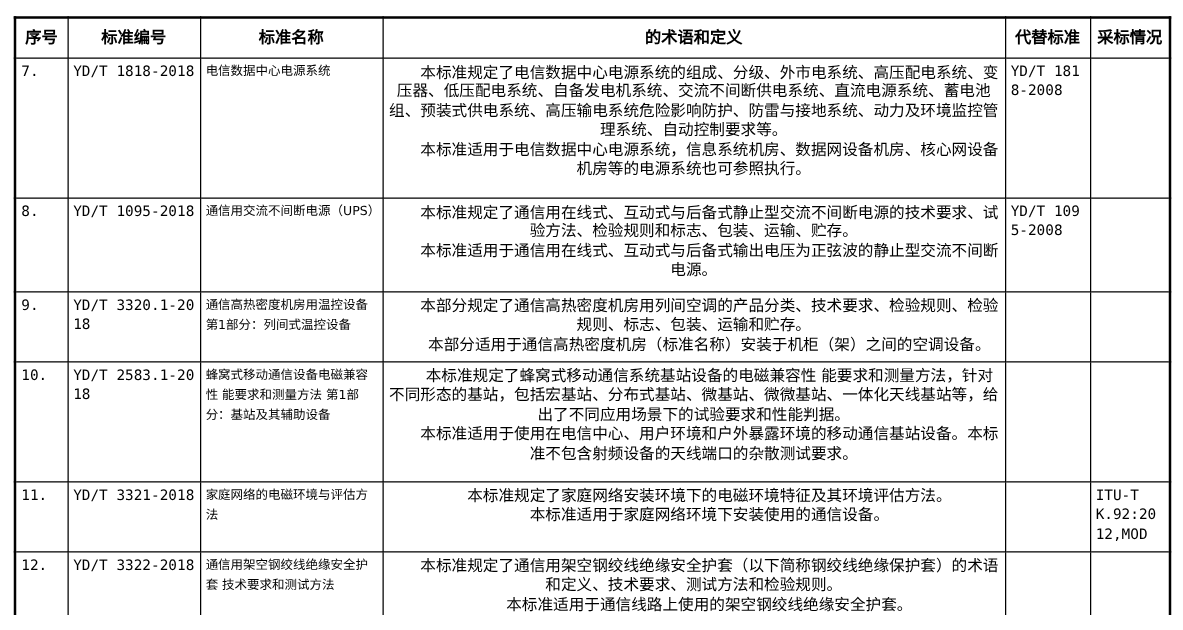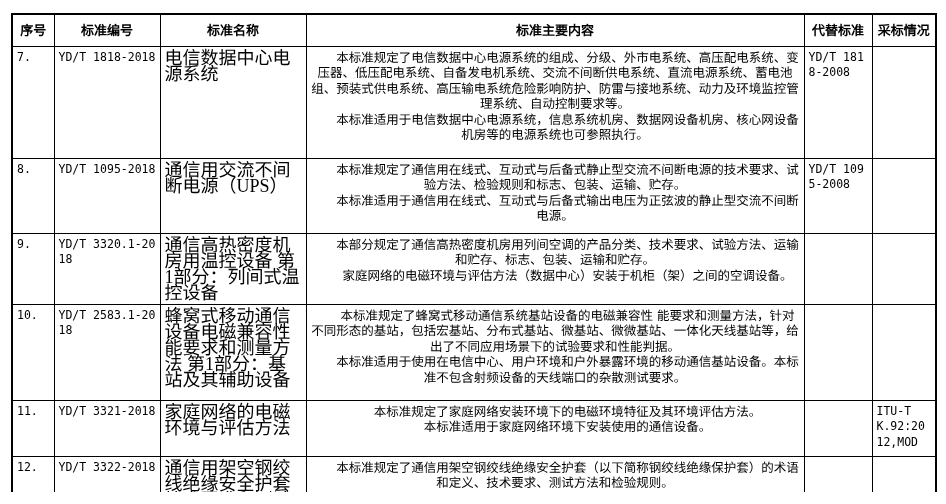--- a/index.html
+++ b/index.html
@@ -54,23 +54,22 @@
   tr.row-5 { height: 57px; }
 
   td.cell-mono {
     font-family: "DejaVu Sans Mono", monospace;
     font-size: 11.5px;
     line-height: 15.5px;
     word-break: break-all;
     white-space: normal;
   }
   td.cell-name {
-    font-size: 18px;
+    font-size: 10px;
     line-height: 16px;
-    font-family: Liberation Serif, serif;
   }
   td.cell-content {
     font-size: 12.5px;
     line-height: 15.5px;
   }
   td.cell-content p {
     margin: 0;
     text-indent: 2em;
     text-align: center;
   }
@@ -86,21 +85,21 @@
         <col class="c-name">
       <col class="c-main">
         <col class="c-repl">
         <col class="c-adopt">
     </colgroup>
     <thead>
       <tr>
         <th>序号</th>
         <th>标准编号</th>
         <th>标准名称</th>
-        <th>标准主要内容</th>
+        <th>的术语和定义</th>
         <th>代替标准</th>
         <th>采标情况</th>
       </tr>
     </thead>
     <tbody>
       <tr class="row-0">
         <td class="cell-mono">7.</td>
         <td class="cell-mono">YD/T 1818-2018</td>
         <td class="cell-name">电信数据中心电源系统</td>
         <td class="cell-content">
@@ -119,22 +118,22 @@
           <p>本标准适用于通信用在线式、互动式与后备式输出电压为正弦波的静止型交流不间断电源。</p>
         </td>
         <td class="cell-mono">YD/T 1095-2008</td>
         <td class="cell-mono"></td>
       </tr>
       <tr class="row-2">
         <td class="cell-mono">9.</td>
         <td class="cell-mono">YD/T 3320.1-2018</td>
         <td class="cell-name">通信高热密度机房用温控设备 第1部分：列间式温控设备</td>
         <td class="cell-content">
-          <p>本部分规定了通信高热密度机房用列间空调的产品分类、技术要求、试验方法、运输和贮存、标志、包装、运输和贮存。</p>
-          <p>家庭网络的电磁环境与评估方法（数据中心）安装于机柜（架）之间的空调设备。</p>
+          <p>本部分规定了通信高热密度机房用列间空调的产品分类、技术要求、检验规则、检验规则、标志、包装、运输和贮存。</p>
+          <p>本部分适用于通信高热密度机房（标准名称）安装于机柜（架）之间的空调设备。</p>
         </td>
         <td class="cell-mono"></td>
         <td class="cell-mono"></td>
       </tr>
       <tr class="row-3">
         <td class="cell-mono">10.</td>
         <td class="cell-mono">YD/T 2583.1-2018</td>
         <td class="cell-name">蜂窝式移动通信设备电磁兼容性 能要求和测量方法 第1部分：基站及其辅助设备</td>
         <td class="cell-content">
           <p>本标准规定了蜂窝式移动通信系统基站设备的电磁兼容性 能要求和测量方法，针对不同形态的基站，包括宏基站、分布式基站、微基站、微微基站、一体化天线基站等，给出了不同应用场景下的试验要求和性能判据。</p>

